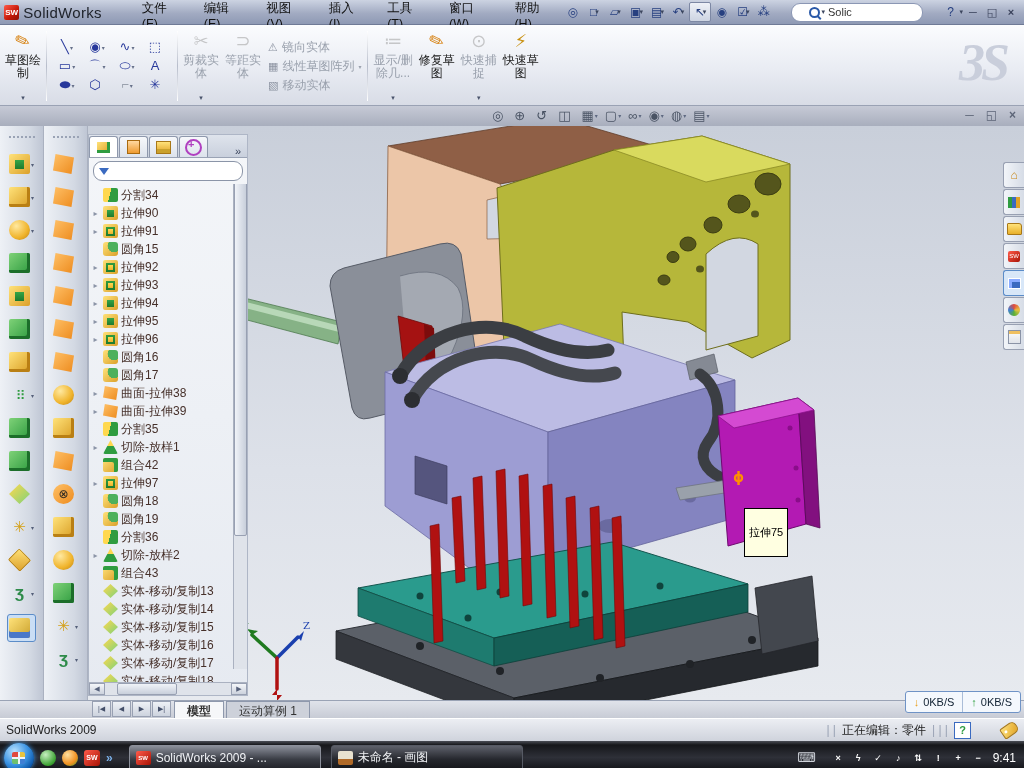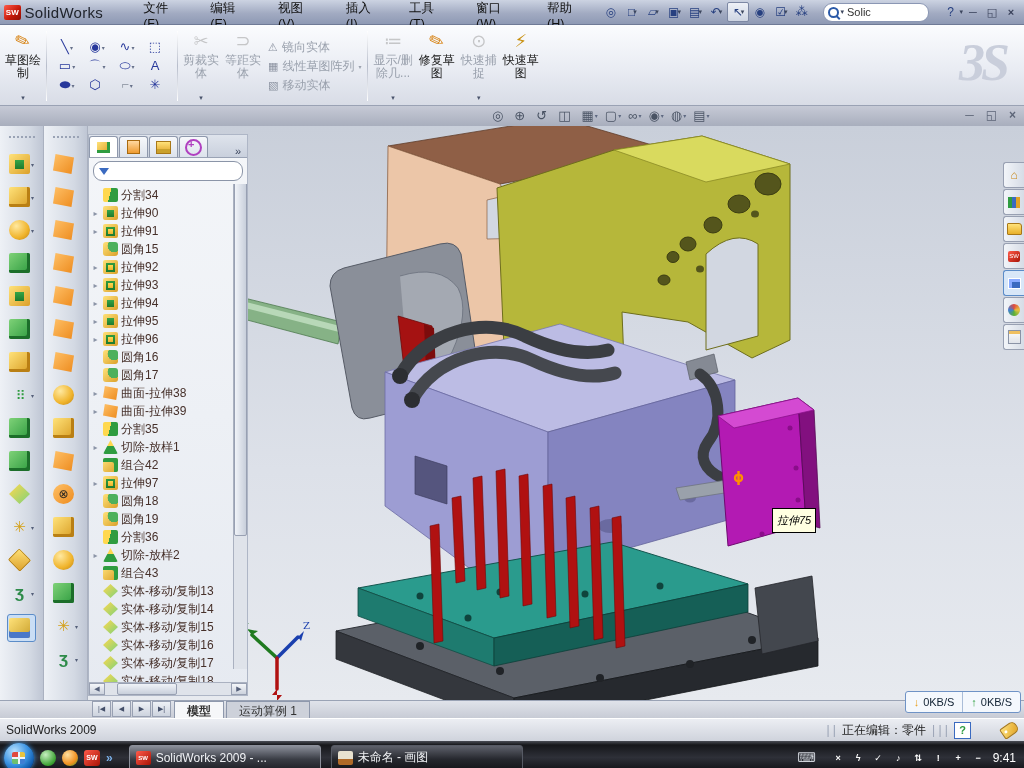--- a/index.html
+++ b/index.html
@@ -14,21 +14,21 @@
     display:flex;align-items:center;justify-content:center;letter-spacing:0;}
   .swname{font-size:15px;font-weight:normal;color:#20242c;letter-spacing:.3px;margin-right:26px;}
   .menubar{display:flex;gap:0;height:100%;}
   .menu-item{padding:0 14px;font-size:12.5px;color:#111;}
   .qbar{margin-left:auto;display:flex;align-items:center;gap:1px;padding-right:4px;}
   .qbtn{width:20px;height:18px;display:flex;align-items:center;justify-content:center;
     font-size:12px;color:#274080;}
   .qbtn.boxed{border:1px solid #7d88a4;background:linear-gradient(#eef1f7,#cdd4e2);border-radius:2px;}
   .qcaret{font-size:7px;color:#3c465e;margin-left:-2px;}
   .searchpill{display:flex;align-items:center;gap:3px;width:96px;height:17px;background:#fff;
-    border:1px solid #8b97b4;border-radius:9px;padding:0 4px;margin:0 10px;}
+    border:1px solid #8b97b4;border-radius:9px;padding:0 17px;margin:0 16px;}
   .magicon{width:7px;height:7px;border:2px solid #2a59a8;border-radius:50%;position:relative;flex:0 0 7px;}
   .magicon::after{content:"";position:absolute;width:2px;height:5px;background:#2a59a8;left:7px;top:6px;transform:rotate(-45deg);}
   .searchtext{font-size:11px;color:#333;}
   .winbtn{width:18px;height:16px;display:flex;align-items:center;justify-content:center;
     color:#39415a;font-size:11px;font-weight:bold;}
   
   .toolbar{position:relative;height:78px;display:flex;align-items:stretch;padding:2px 2px 0 2px;
     background:linear-gradient(#fbfcfe,#e9ecf3 55%,#d8dce6);border-bottom:1px solid #9aa2b4;}
   .tbtn{display:flex;flex-direction:column;align-items:center;justify-content:flex-start;
     padding:2px 3px 0 3px;text-align:center;font-size:12px;line-height:13px;white-space:pre-line;}
@@ -126,22 +126,22 @@
     background:linear-gradient(90deg,#f2f5f9,#d6dce6);display:flex;align-items:center;justify-content:center;}
   .tpbtn.sel{background:#d8e7f8;border-color:#5b8cc8;}
   .tp-home{color:#c8881a;font-size:12px;}
   .tp-lib{width:12px;height:11px;background:linear-gradient(90deg,#2f9c40 33%,#3a6ac0 33% 66%,#e0a226 66%);}
   .tp-folder{width:13px;height:10px;background:linear-gradient(#ffe27a,#e8b02a);border:1px solid #a87818;border-radius:1px 3px 1px 1px;}
   .tp-sw{width:12px;height:11px;border-radius:2px;background:linear-gradient(135deg,#ff5a4a,#a81305);color:#fff;font-size:6px;display:flex;align-items:center;justify-content:center;}
   .tp-view{width:13px;height:11px;background:#3a6ac0;box-shadow:inset 0 0 0 1px #fff,inset 4px 4px 0 #88aaff;}
   .tp-ball{width:12px;height:12px;border-radius:50%;background:conic-gradient(#e04a3f,#e8c33f,#58b038,#3f7fd4,#e04a3f);}
   .tp-prop{width:11px;height:12px;background:linear-gradient(#fdfdfb,#dfe3ea);border:1px solid #8a93a6;box-shadow:inset 0 3px 0 #f0c060;}
   
-  .vtooltip{position:absolute;left:772px;top:382px;background:#ffffe1;border:1px solid #000;
-    font-size:11px;padding:4px 4px;line-height:15px;color:#000;z-index:30;font-style:italic;}
+  .vtooltip{position:absolute;left:744px;top:382px;background:#ffffe1;border:1px solid #000;
+    font-size:11px;padding:16px 4px;line-height:15px;color:#000;z-index:30;}
   .netmon{position:absolute;right:3px;top:691px;height:20px;display:flex;align-items:center;
     background:#f4f8fd;border:1px solid #6f93c6;border-radius:3px;z-index:60;font-size:11px;color:#123;}
   .netcell{display:flex;align-items:center;gap:4px;padding:0 8px;height:100%;}
   .netcell+.netcell{border-left:1px solid #aabdd8;}
   .dn{color:#e8a020;font-weight:bold;} .up{color:#2fa040;font-weight:bold;}
   
   .modeltabs{height:17px;background:linear-gradient(#e0e3ea,#c7cbd5);display:flex;align-items:flex-end;padding-left:92px;border-top:1px solid #9aa3b5;}
   .navbtn{width:17px;height:14px;margin-right:1px;background:linear-gradient(#eef1f6,#cdd3de);border:1px solid #98a0b2;
     font-size:7px;color:#45506a;display:flex;align-items:center;justify-content:center;}
   .mtab{padding:1px 12px;font-size:12px;border:1px solid #8e98ac;border-bottom:none;background:#cdd1da;color:#333;margin-left:2px;height:14px;}

